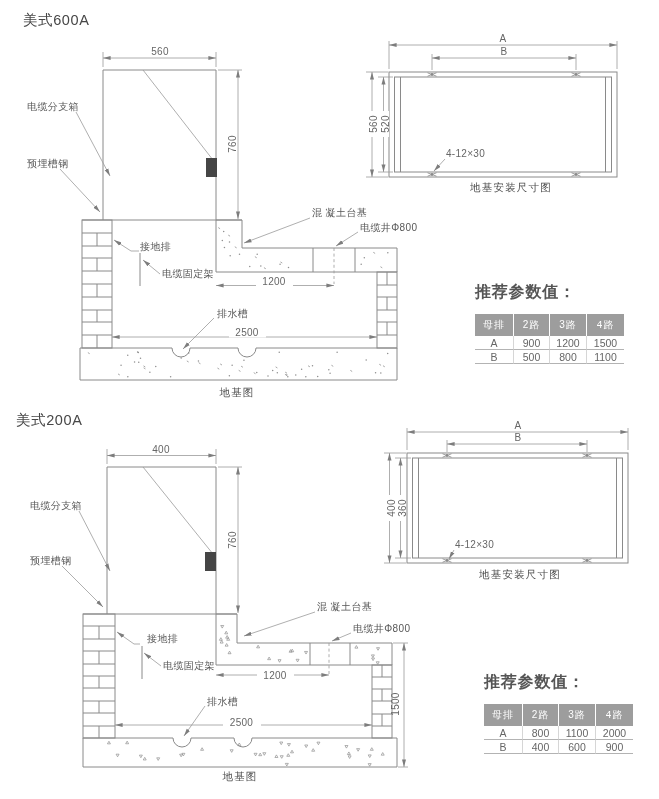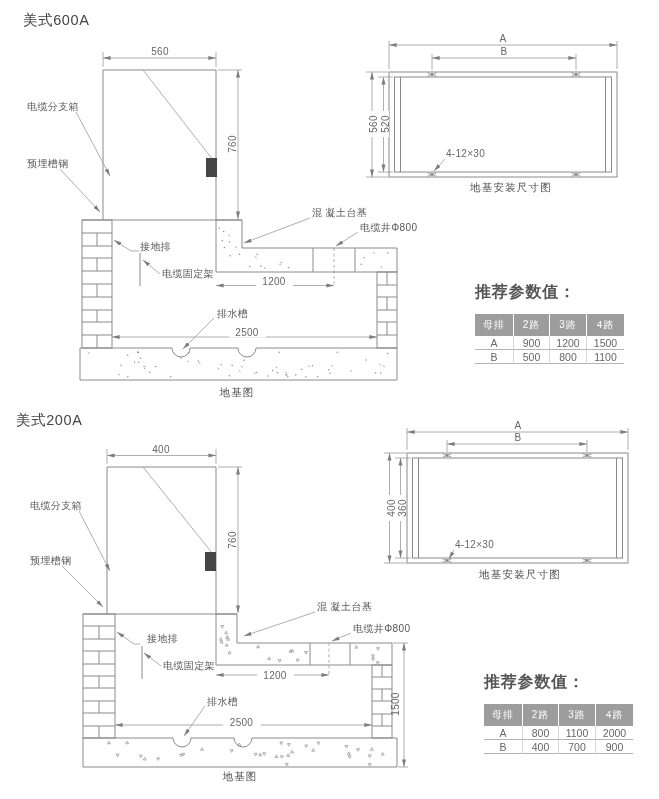--- a/index.html
+++ b/index.html
@@ -433,20 +433,20 @@
       <tbody>
         <tr>
           <td>A</td>
           <td>800</td>
           <td>1100</td>
           <td>2000</td>
         </tr>
         <tr>
           <td>B</td>
           <td>400</td>
-          <td>700</td>
+          <td>600</td>
           <td>900</td>
         </tr>
       </tbody>
     </table>
   </div>
 
 </div>
 
 </body></html>

